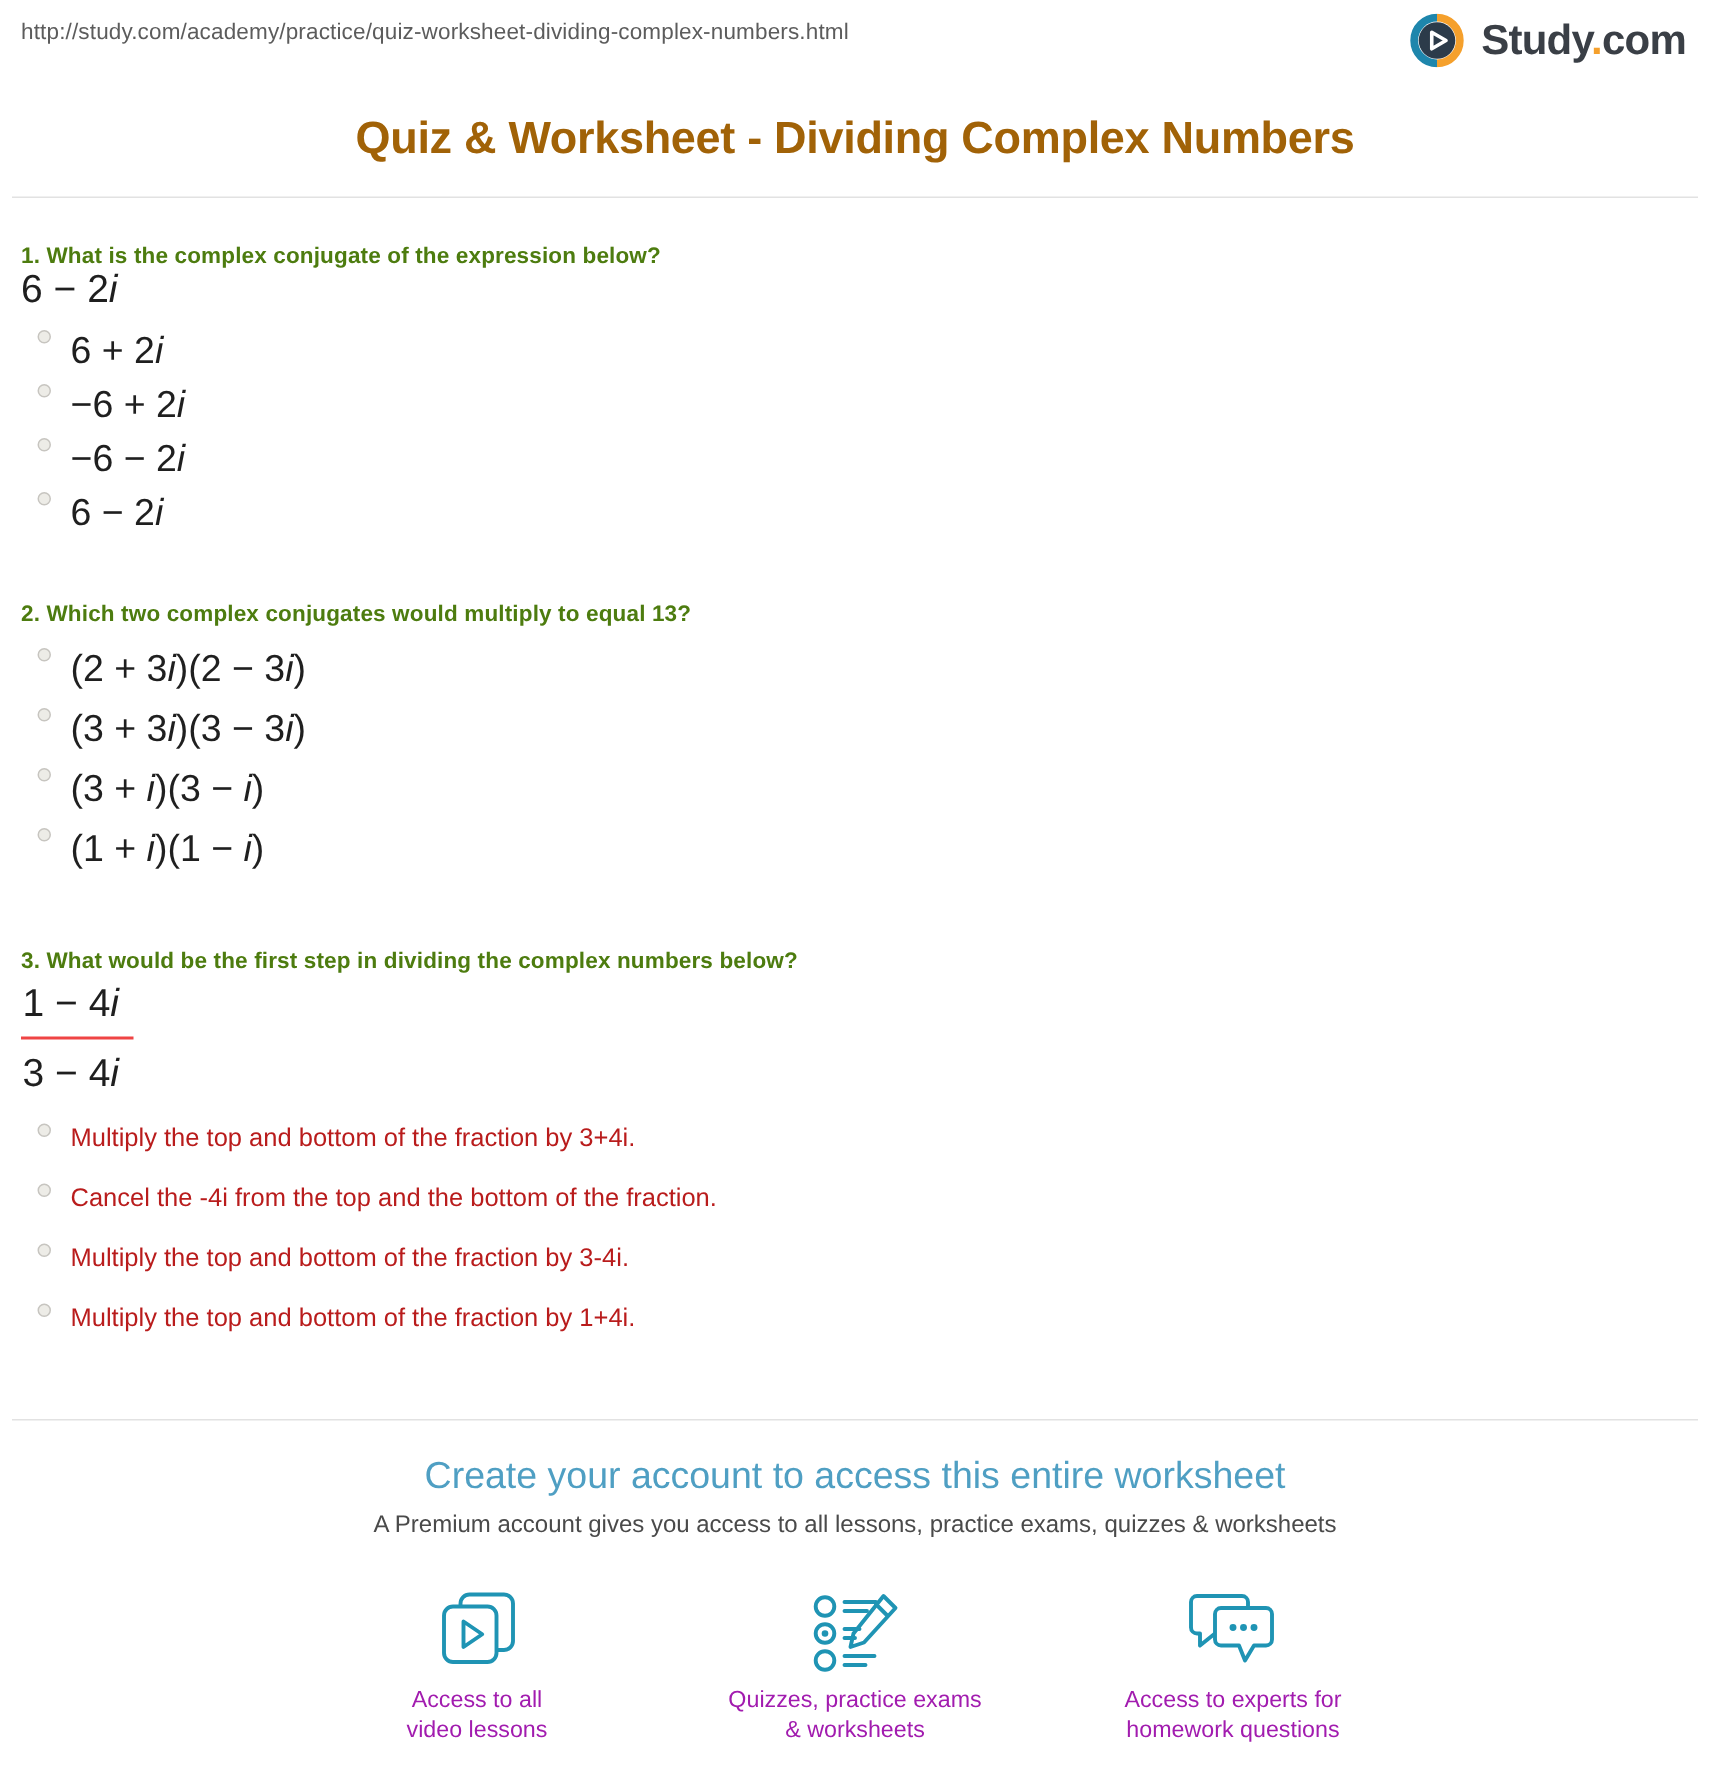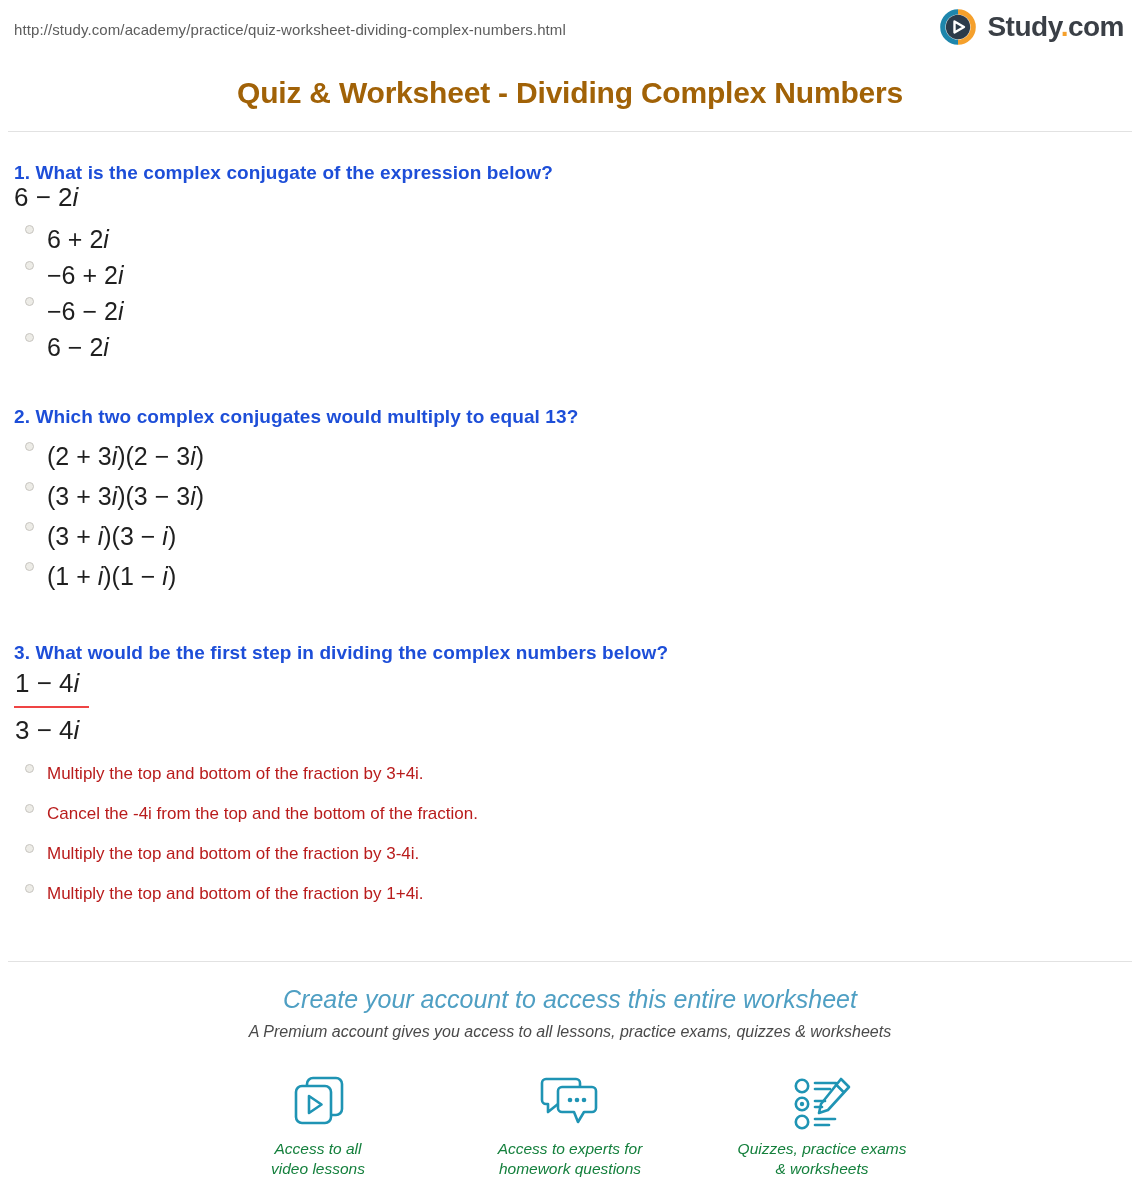--- a/index.html
+++ b/index.html
@@ -11,21 +11,21 @@
     font-family: "Liberation Sans", sans-serif;
     color: #555555;
     position: relative;
     overflow: hidden;
   }
 
   
   .topbar {
     display: flex;
     justify-content: space-between;
-    align-items: center;
+    align-items: flex-start;
     padding: 9px 16px 0 14px;
   }
   .url-text { font-size: 15px; color: #5c5c5c; padding-top: 4px; letter-spacing: 0.1px; }
   .logo { display: flex; align-items: center; gap: 11px; cursor: pointer; }
   .logo-text { font-size: 28px; font-weight: 700; color: #3a3f46; letter-spacing: -0.5px; }
   .logo-dot { color: #f5a02c; }
 
   
   .page-title {
     margin: 31px 14px 0 14px;
@@ -37,23 +37,23 @@
   }
   .rule {
     border: none;
     border-top: 1px solid #e2e2e2;
     margin: 21px 8px 0 8px;
   }
 
   
   .quiz { padding: 0 14px; }
   .q-heading {
-    font-size: 19px;
+    font-size: 15px;
     font-weight: 700;
-    color: #1d4ed8;
+    color: #4d7c0f;
     letter-spacing: 0.1px;
   }
   .q1 { margin-top: 30px; }
   .q2 { margin-top: 37px; }
   .q3 { margin-top: 40px; }
 
   .math { color: #1f1f1f; }
   .math i { font-style: italic; }
   .expr { font-size: 26px; line-height: 1.05; }
 
@@ -81,42 +81,42 @@
     border-bottom: 2px solid #ef4444;
   }
   .fraction .den {
     font-size: 26px;
     padding: 7px 10px 0 1px;
   }
   .q3 .opts { margin-top: 18px; }
 
   
   .footer-rule { margin-top: 37px; }
-  .signup { text-align: center; font-style: italic; }
+  .signup { text-align: center; }
   .signup-heading {
     margin-top: 23px;
     font-size: 25px;
     font-weight: 400;
     color: #4f9fc3;
   }
   .signup-sub {
     margin-top: 9px;
     font-size: 16px;
     color: #4a4a4a;
   }
   .features {
     display: flex;
     justify-content: center;
     align-items: flex-start;
     gap: 72px;
     margin-top: 34px;
   }
   .feature { width: 180px; text-align: center; }
   .feature .icon-box { height: 58px; display: flex; justify-content: center; align-items: center; }
-  .feature-caption { margin-top: 6px; font-size: 15.5px; color: #15803d; line-height: 20px; }
+  .feature-caption { margin-top: 6px; font-size: 15.5px; color: #a21caf; line-height: 20px; }
 
   svg { display: block; }
 </style>
 </head>
 <body>
 
 <div class="topbar">
   <div class="url-text">http://study.com/academy/practice/quiz-worksheet-dividing-complex-numbers.html</div>
   <div class="logo">
     <span>
@@ -221,36 +221,20 @@
       <div class="icon-box">
         <svg width="56" height="58" viewBox="0 0 56 58" fill="none" stroke="#1f94b4" stroke-width="2.6" stroke-linejoin="round" stroke-linecap="round">
           <rect x="17" y="3" width="35" height="37" rx="6"></rect>
           <rect x="6" y="11" width="35" height="37" rx="6" fill="#ffffff"></rect>
           <path d="M19 21 L31.5 29.5 L19 38 Z"></path>
         </svg>
       </div>
       <div class="feature-caption">
         <div>Access to all</div>
         <div>video lessons</div>
-      </div>
-    </div>
-
-    <div class="feature">
-      <div class="icon-box">
-        <svg width="64" height="56" viewBox="0 0 64 56" fill="none" stroke="#1f94b4" stroke-width="2.6" stroke-linejoin="round" stroke-linecap="round">
-          <path d="M8 3 H38 a4 4 0 0 1 4 4 V24 a4 4 0 0 1 -4 4 H20 L10 36 V28 H8 a4 4 0 0 1 -4 -4 V7 a4 4 0 0 1 4 -4 Z"></path>
-          <path d="M24 11 H54 a4 4 0 0 1 4 4 V32 a4 4 0 0 1 -4 4 H46 L40 46 L36 36 H24 a4 4 0 0 1 -4 -4 V15 a4 4 0 0 1 4 -4 Z" fill="#ffffff"></path>
-          <circle cx="32" cy="24" r="2.3" fill="#1f94b4" stroke="none"></circle>
-          <circle cx="39" cy="24" r="2.3" fill="#1f94b4" stroke="none"></circle>
-          <circle cx="46" cy="24" r="2.3" fill="#1f94b4" stroke="none"></circle>
-        </svg>
-      </div>
-      <div class="feature-caption">
-        <div>Access to experts for</div>
-        <div>homework questions</div>
       </div>
     </div>
 
     <div class="feature">
       <div class="icon-box">
         <svg width="62" height="56" viewBox="0 0 62 56" fill="none" stroke="#1f94b4" stroke-width="2.6" stroke-linecap="round" stroke-linejoin="round">
           <circle cx="11" cy="10" r="6.2"></circle>
           <circle cx="11" cy="28" r="6.2"></circle>
           <circle cx="11" cy="46" r="6.2"></circle>
           <circle cx="11" cy="28" r="2.2" fill="#1f94b4" stroke="none"></circle>
@@ -263,15 +247,31 @@
           <path d="M50 3 L58 11 L37 34 L28 37 L30 28 Z"></path>
           <path d="M45 8.5 L52.5 16"></path>
         </svg>
       </div>
       <div class="feature-caption">
         <div>Quizzes, practice exams</div>
         <div>&amp; worksheets</div>
       </div>
     </div>
 
+    <div class="feature">
+      <div class="icon-box">
+        <svg width="64" height="56" viewBox="0 0 64 56" fill="none" stroke="#1f94b4" stroke-width="2.6" stroke-linejoin="round" stroke-linecap="round">
+          <path d="M8 3 H38 a4 4 0 0 1 4 4 V24 a4 4 0 0 1 -4 4 H20 L10 36 V28 H8 a4 4 0 0 1 -4 -4 V7 a4 4 0 0 1 4 -4 Z"></path>
+          <path d="M24 11 H54 a4 4 0 0 1 4 4 V32 a4 4 0 0 1 -4 4 H46 L40 46 L36 36 H24 a4 4 0 0 1 -4 -4 V15 a4 4 0 0 1 4 -4 Z" fill="#ffffff"></path>
+          <circle cx="32" cy="24" r="2.3" fill="#1f94b4" stroke="none"></circle>
+          <circle cx="39" cy="24" r="2.3" fill="#1f94b4" stroke="none"></circle>
+          <circle cx="46" cy="24" r="2.3" fill="#1f94b4" stroke="none"></circle>
+        </svg>
+      </div>
+      <div class="feature-caption">
+        <div>Access to experts for</div>
+        <div>homework questions</div>
+      </div>
+    </div>
+
   </div>
 
 </div>
 
 </body></html>

